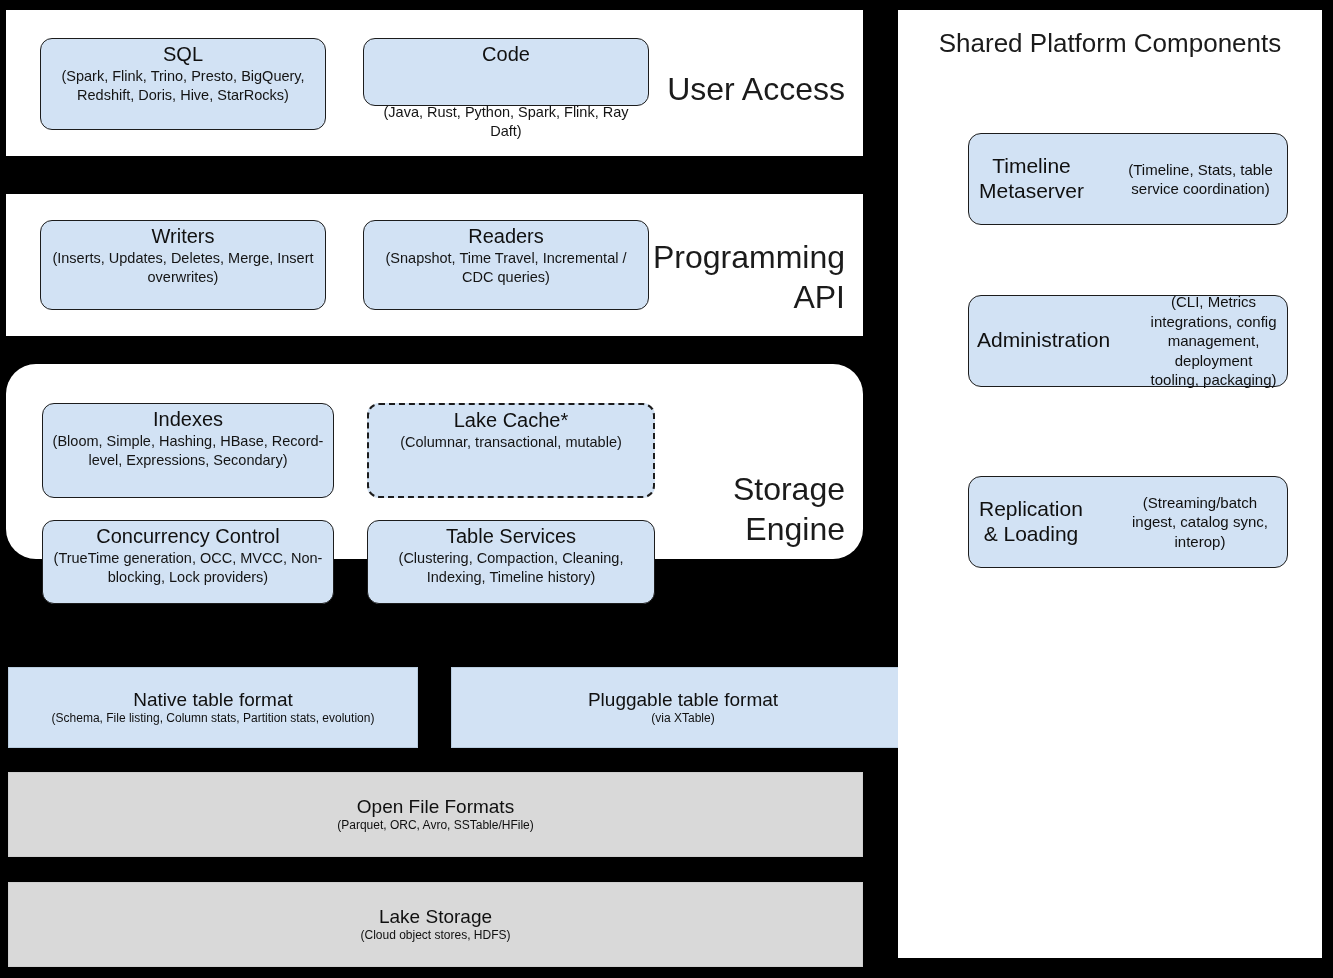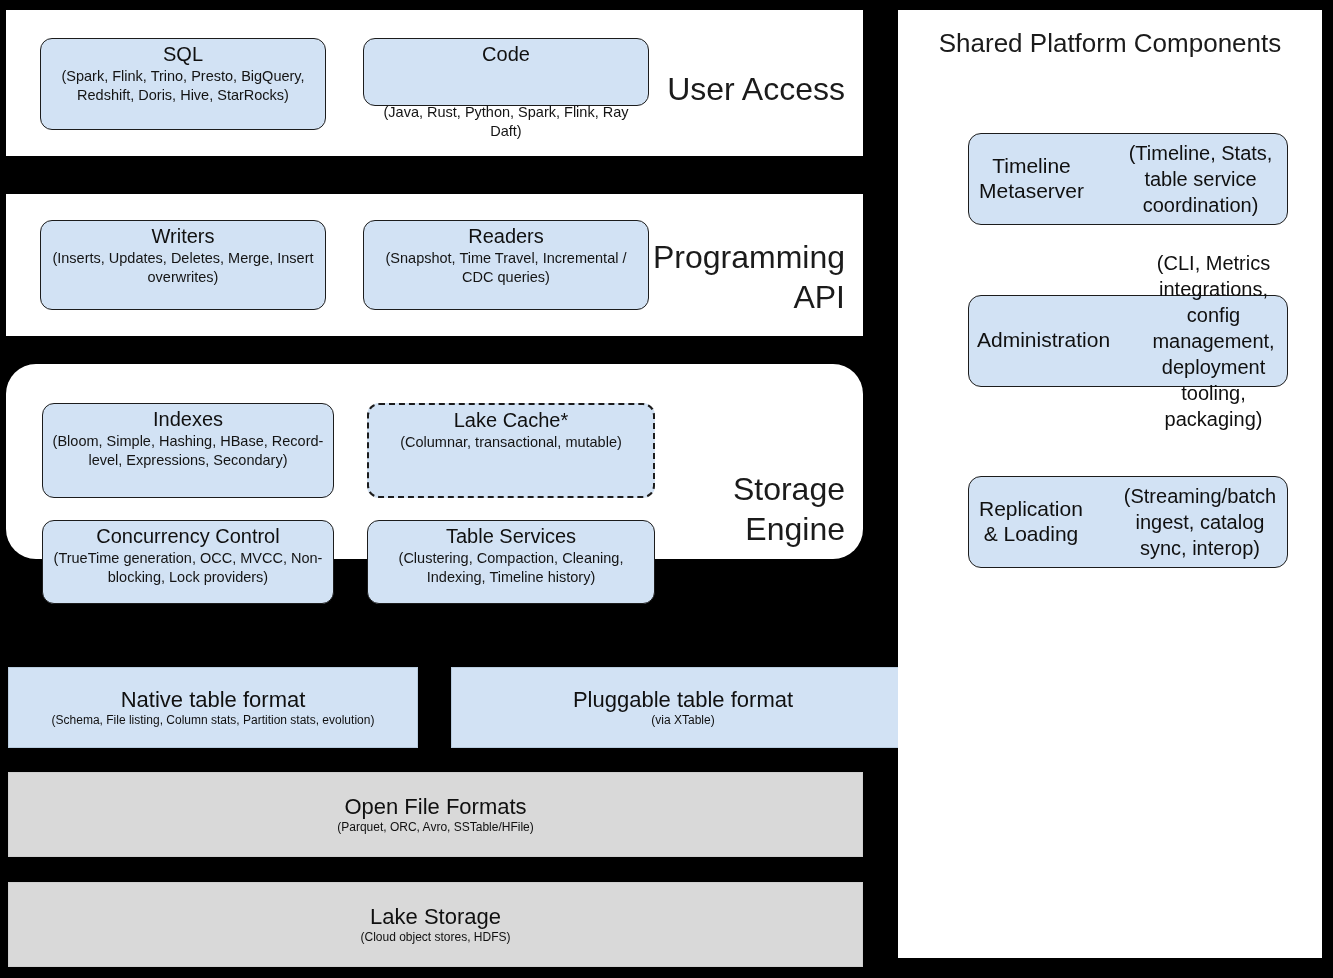--- a/index.html
+++ b/index.html
@@ -69,21 +69,21 @@
     box-sizing: border-box;
     display: flex;
     flex-direction: column;
     align-items: center;
     justify-content: center;
     text-align: center;
     border: 1px solid #bdbdbd;
   }
   .flat.blue { background: #d2e2f4; border-color: #b9ccdf; }
   .flat.gray { background: #d9d9d9; border-color: #cfcfcf; }
-  .flat .title { font-size: 22px; line-height: 1.18; }
+  .flat .title { font-size: 19px; line-height: 1.18; }
   .flat .sub { font-size: 12px; line-height: 1.28; }
 
   
   #right-panel {
     left: 898px;
     top: 10px;
     width: 424px;
     height: 948px;
   }
   #right-panel .heading {
@@ -104,21 +104,21 @@
     border: 1.6px solid #1c1c1c;
     border-radius: 13px;
     display: flex;
     flex-direction: row;
     align-items: center;
     justify-content: center;
     text-align: center;
     padding: 4px 10px;
   }
   .rbox .title { font-size: 21px; line-height: 1.16; margin-bottom: 1px; }
-  .rbox .sub { font-size: 20px; line-height: 1.3; margin-left: 40px; }
+  .rbox .sub { font-size: 15px; line-height: 1.3; margin-left: 40px; }
 </style>
 </head>
 <body>
 
 <div class="panel left-band" style="top:10px; height:146px;">
   <div class="box" style="left:34px; top:28px; width:286px; height:92px;">
     <div class="title">SQL</div>
     <div class="sub">(Spark, Flink, Trino, Presto, BigQuery, Redshift, Doris, Hive, StarRocks)</div>
   </div>
   <div class="box" style="left:357px; top:28px; width:286px; height:68px;gap:36px;">

